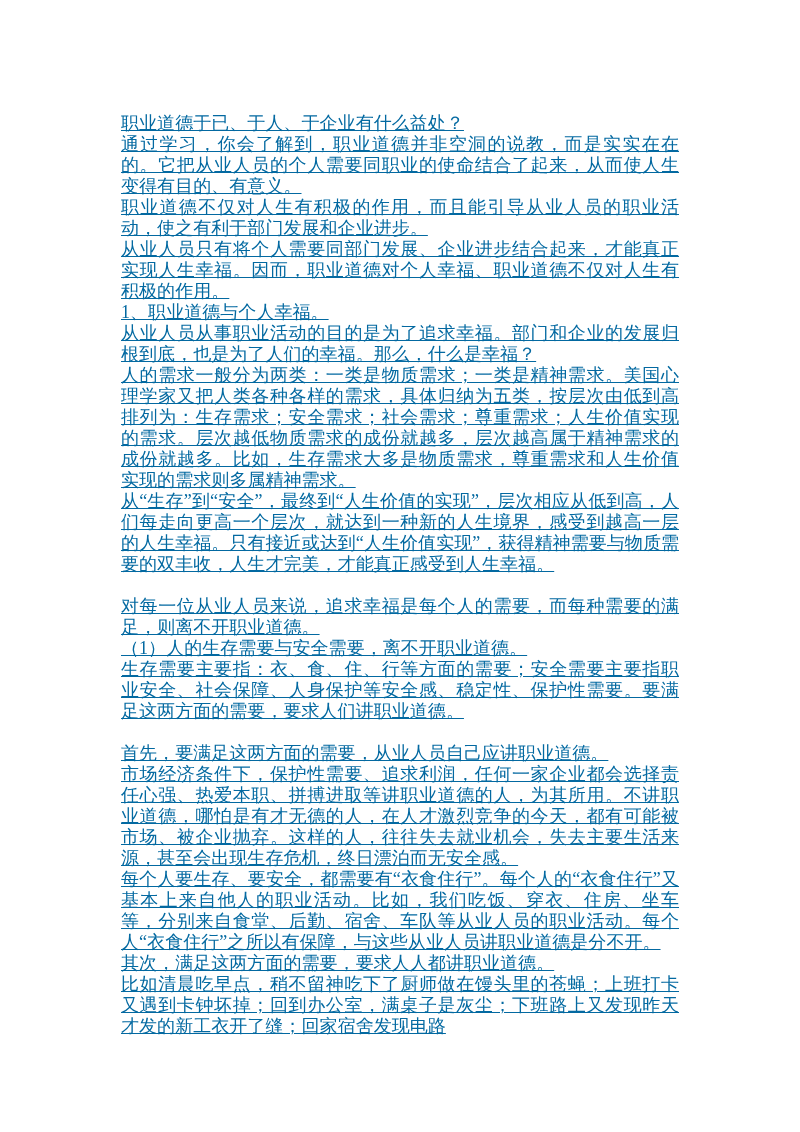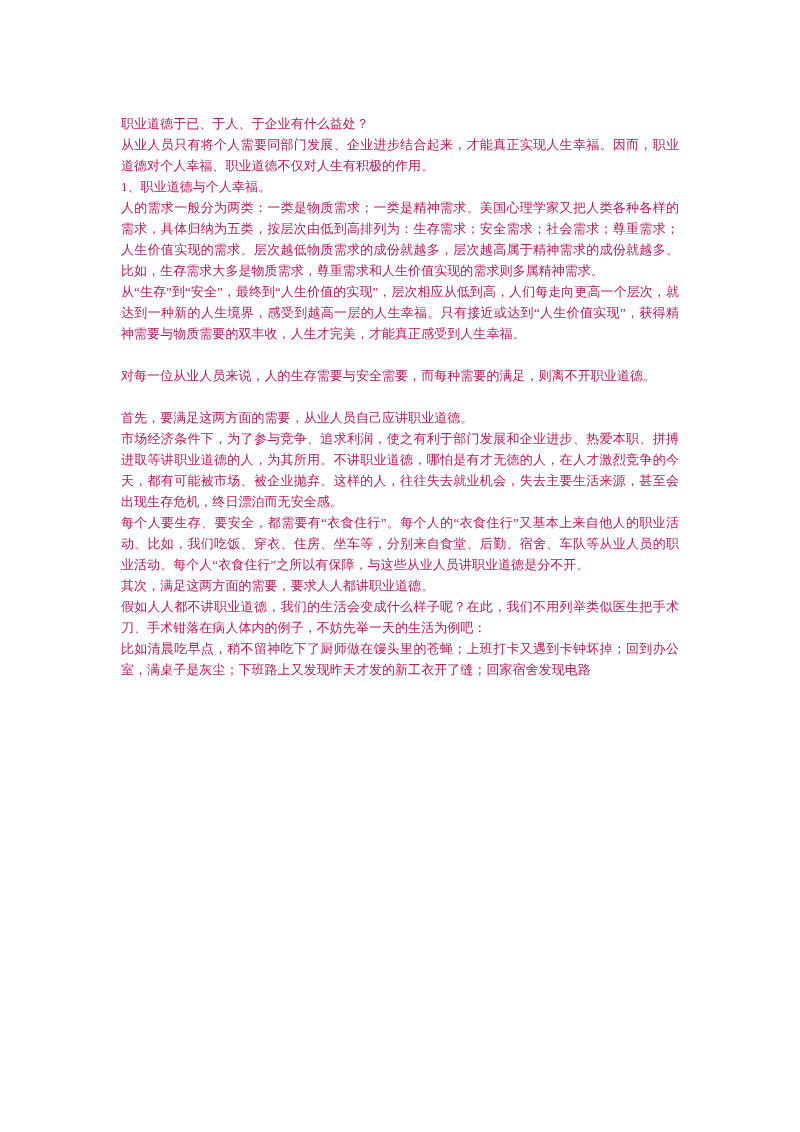--- a/index.html
+++ b/index.html
@@ -13,47 +13,52 @@
     height: 1132px;
     background: #ffffff;
     overflow: hidden;
     font-family: "Liberation Serif", "DejaVu Serif", serif;
   }
   .doc-body {
     position: absolute;
     left: 121px;
     top: 113px;
     width: 558px;
-    color: #be185d;
-    font-size: 13px;
+    color: #0369a1;
+    font-size: 18px;
     line-height: 21px;
     text-align: justify;
     letter-spacing: 0.05px;
+    text-decoration: underline;
   }
   .para {
     margin: 0;
     padding: 0;
   }
   .para.blank {
     height: 21px;
   }
 </style>
 </head>
 <body>
 
 <div class="page-canvas">
   <div class="doc-body">
       <div class="para">职业道德于已、于人、于企业有什么益处？</div>
+      <div class="para">通过学习，你会了解到，职业道德并非空洞的说教，而是实实在在的。它把从业人员的个人需要同职业的使命结合了起来，从而使人生变得有目的、有意义。</div>
+      <div class="para">职业道德不仅对人生有积极的作用，而且能引导从业人员的职业活动，使之有利于部门发展和企业进步。</div>
       <div class="para">从业人员只有将个人需要同部门发展、企业进步结合起来，才能真正实现人生幸福。因而，职业道德对个人幸福、职业道德不仅对人生有积极的作用。</div>
       <div class="para">1、职业道德与个人幸福。</div>
+      <div class="para">从业人员从事职业活动的目的是为了追求幸福。部门和企业的发展归根到底，也是为了人们的幸福。那么，什么是幸福？</div>
       <div class="para">人的需求一般分为两类：一类是物质需求；一类是精神需求。美国心理学家又把人类各种各样的需求，具体归纳为五类，按层次由低到高排列为：生存需求；安全需求；社会需求；尊重需求；人生价值实现的需求。层次越低物质需求的成份就越多，层次越高属于精神需求的成份就越多。比如，生存需求大多是物质需求，尊重需求和人生价值实现的需求则多属精神需求。</div>
       <div class="para">从“生存”到“安全”，最终到“人生价值的实现”，层次相应从低到高，人们每走向更高一个层次，就达到一种新的人生境界，感受到越高一层的人生幸福。只有接近或达到“人生价值实现”，获得精神需要与物质需要的双丰收，人生才完美，才能真正感受到人生幸福。</div>
       <div class="para blank"></div>
-      <div class="para">对每一位从业人员来说，人的生存需要与安全需要，而每种需要的满足，则离不开职业道德。</div>
+      <div class="para">对每一位从业人员来说，追求幸福是每个人的需要，而每种需要的满足，则离不开职业道德。</div>
+      <div class="para">（1）人的生存需要与安全需要，离不开职业道德。</div>
+      <div class="para">生存需要主要指：衣、食、住、行等方面的需要；安全需要主要指职业安全、社会保障、人身保护等安全感、稳定性、保护性需要。要满足这两方面的需要，要求人们讲职业道德。</div>
       <div class="para blank"></div>
       <div class="para">首先，要满足这两方面的需要，从业人员自己应讲职业道德。</div>
-      <div class="para">市场经济条件下，为了参与竞争、追求利润，使之有利于部门发展和企业进步、热爱本职、拼搏进取等讲职业道德的人，为其所用。不讲职业道德，哪怕是有才无德的人，在人才激烈竞争的今天，都有可能被市场、被企业抛弃。这样的人，往往失去就业机会，失去主要生活来源，甚至会出现生存危机，终日漂泊而无安全感。</div>
+      <div class="para">市场经济条件下，保护性需要、追求利润，任何一家企业都会选择责任心强、热爱本职、拼搏进取等讲职业道德的人，为其所用。不讲职业道德，哪怕是有才无德的人，在人才激烈竞争的今天，都有可能被市场、被企业抛弃。这样的人，往往失去就业机会，失去主要生活来源，甚至会出现生存危机，终日漂泊而无安全感。</div>
       <div class="para">每个人要生存、要安全，都需要有“衣食住行”。每个人的“衣食住行”又基本上来自他人的职业活动。比如，我们吃饭、穿衣、住房、坐车等，分别来自食堂、后勤、宿舍、车队等从业人员的职业活动。每个人“衣食住行”之所以有保障，与这些从业人员讲职业道德是分不开。</div>
       <div class="para">其次，满足这两方面的需要，要求人人都讲职业道德。</div>
-      <div class="para">假如人人都不讲职业道德，我们的生活会变成什么样子呢？在此，我们不用列举类似医生把手术刀、手术钳落在病人体内的例子，不妨先举一天的生活为例吧：</div>
       <div class="para">比如清晨吃早点，稍不留神吃下了厨师做在馒头里的苍蝇；上班打卡又遇到卡钟坏掉；回到办公室，满桌子是灰尘；下班路上又发现昨天才发的新工衣开了缝；回家宿舍发现电路</div>
     </div>
 </div>
 
 </body></html>

